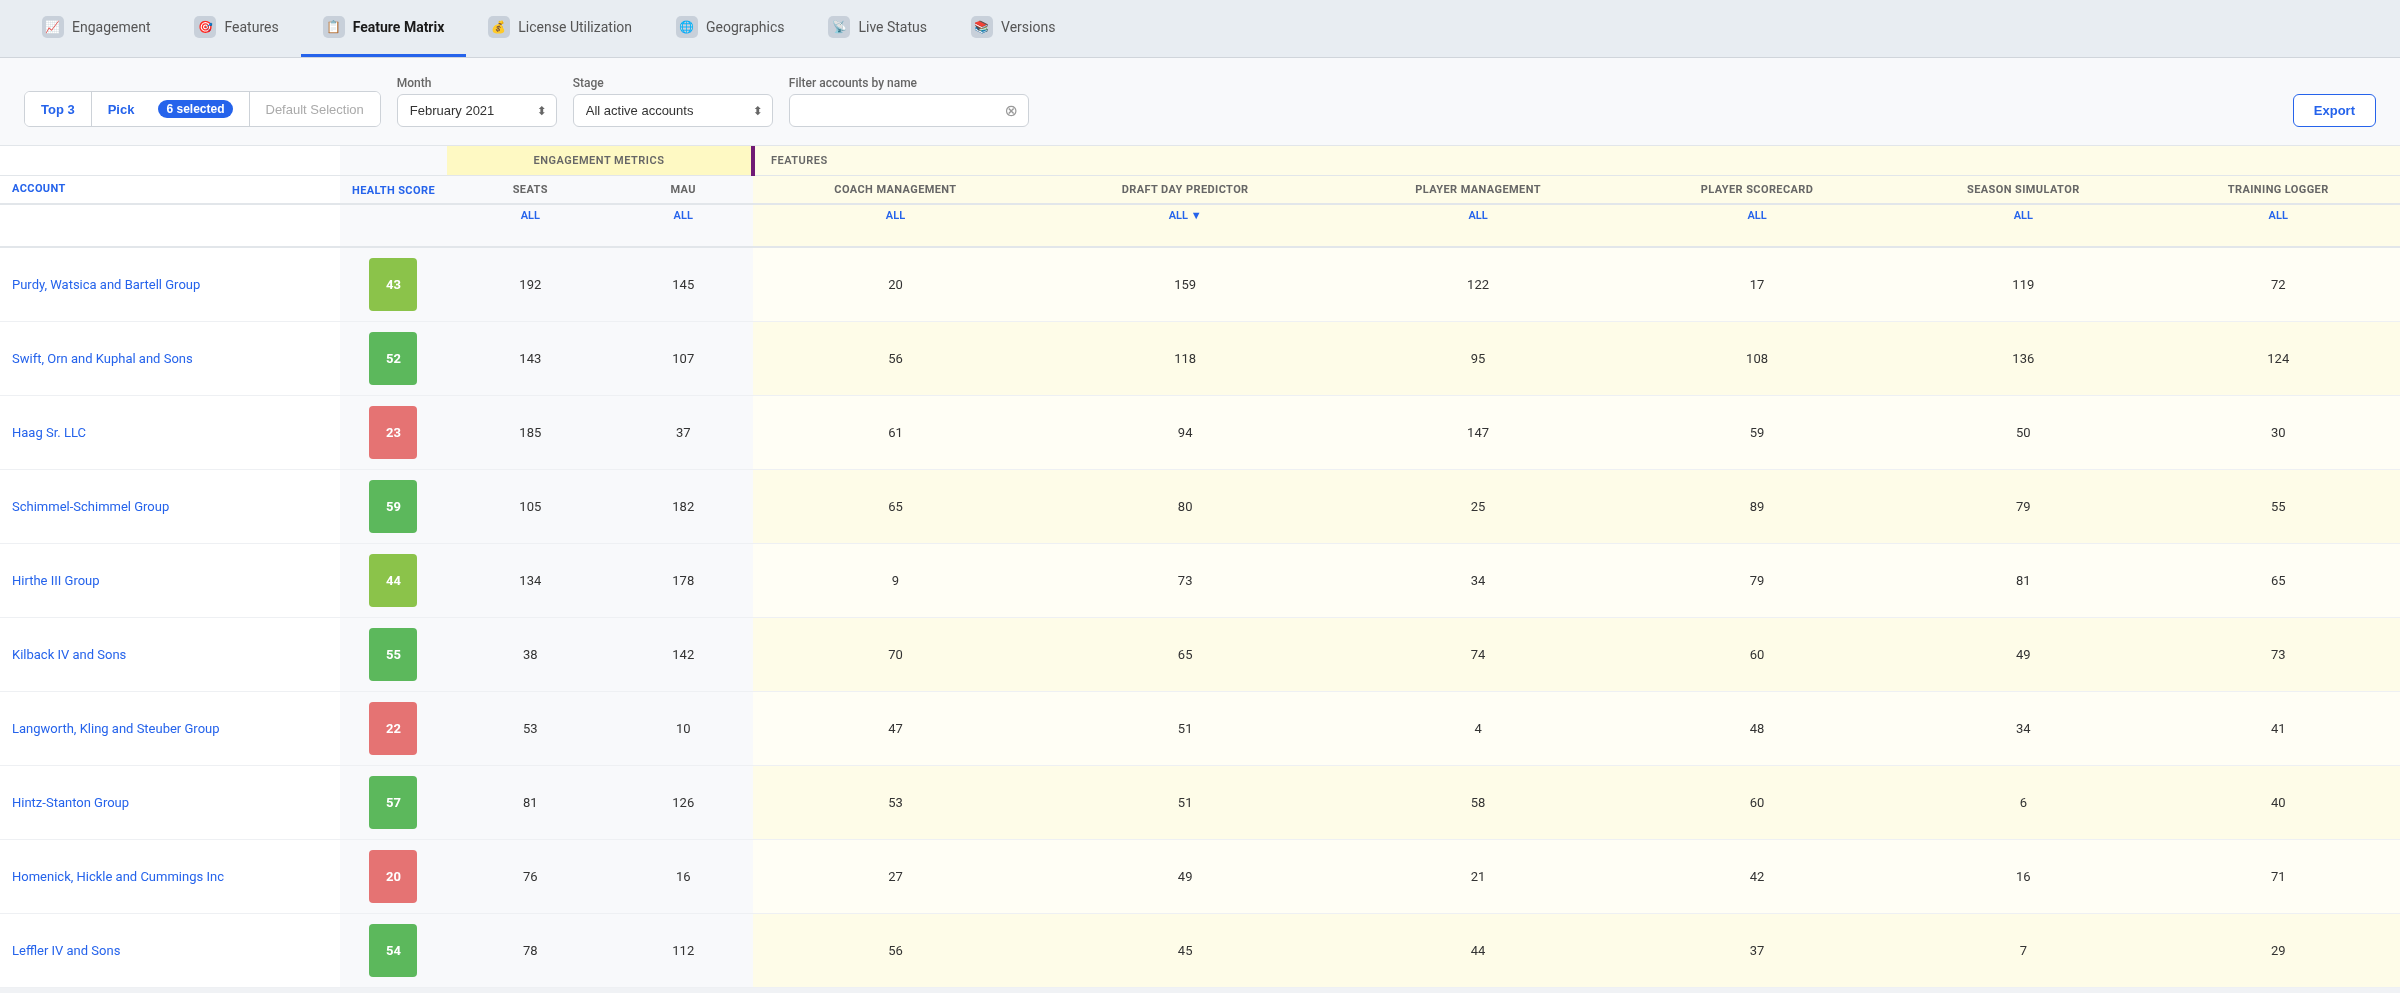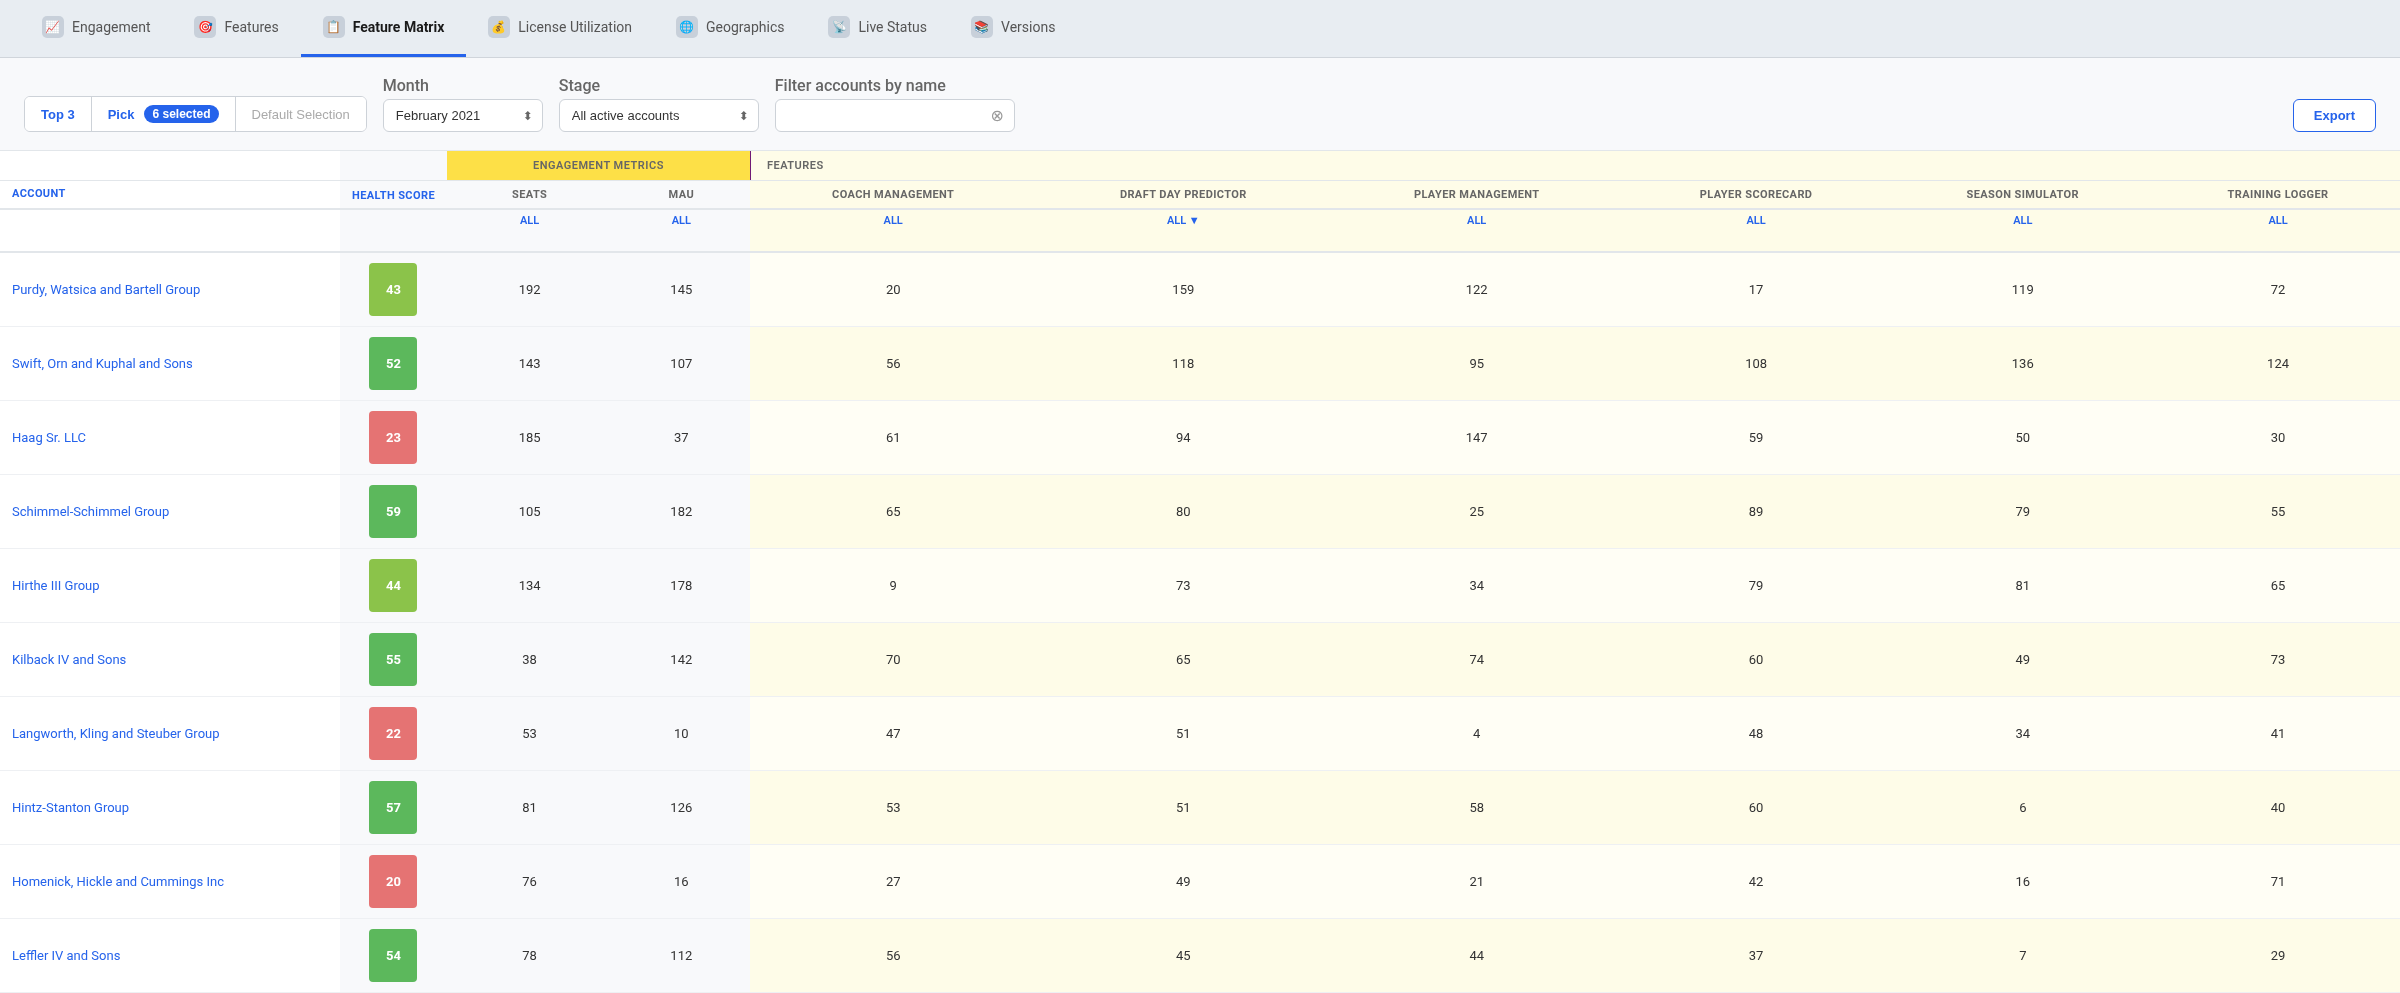--- a/index.html
+++ b/index.html
@@ -56,21 +56,21 @@
       align-items: flex-end;
       gap: 16px;
       border-bottom: 1px solid #e2e6ea;
     }
     .filter-group {
       display: flex;
       flex-direction: column;
       gap: 4px;
     }
     .filter-label {
-      font-size: 16px;
+      font-size: 12px;
       color: #666;
       font-weight: 500;
     }
     .segment-btns {
       display: flex;
       border: 1px solid #cdd2d8;
       border-radius: 6px;
       overflow: hidden;
       background: white;
     }
@@ -83,21 +83,21 @@
       color: #444;
       white-space: nowrap;
     }
     .seg-btn.active {
       color: #2563eb;
       font-weight: 600;
     }
     .seg-btn-badge {
       display: inline-flex;
       align-items: center;
-      gap: 10px;
+      gap: 24px;
     }
     .badge {
       background: #2563eb;
       color: white;
       border-radius: 10px;
       padding: 2px 8px;
       font-size: 12px;
       font-weight: 600;
     }
     .seg-divider {
@@ -179,24 +179,24 @@
     
     .header-group th {
       padding: 8px 12px;
       font-size: 11px;
       font-weight: 600;
       text-transform: uppercase;
       letter-spacing: 0.5px;
       border-bottom: 1px solid #e2e6ea;
     }
     .header-group .col-engagement {
-      background: #fde047;
+      background: #fef9c3;
       color: #666;
       text-align: center;
-      border-right: 1px solid #701a75;
+      border-right: 4px solid #701a75;
     }
     .header-group .col-features {
       background: #fefce8;
       color: #666;
       text-align: left;
     }
     .header-group .col-account-blank {
       background: white;
     }
 

